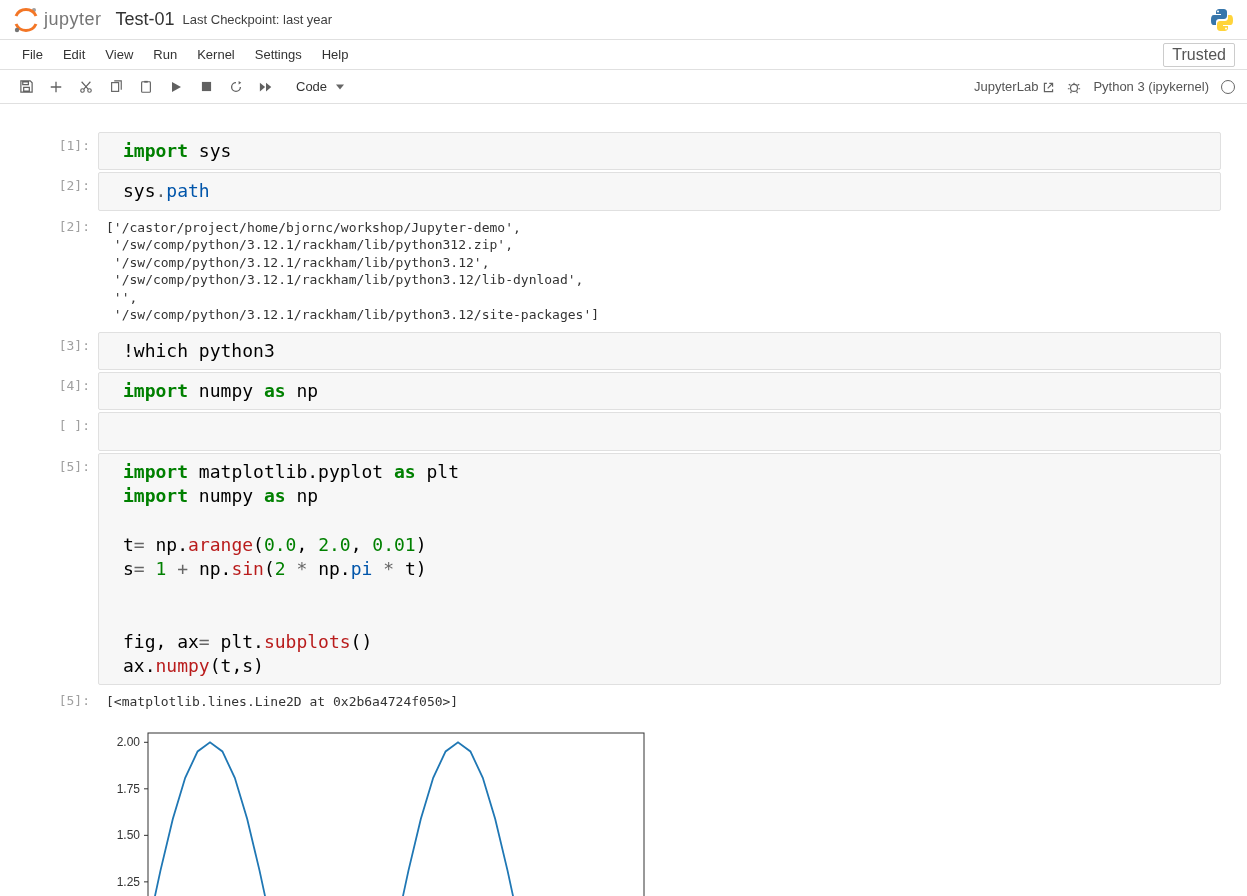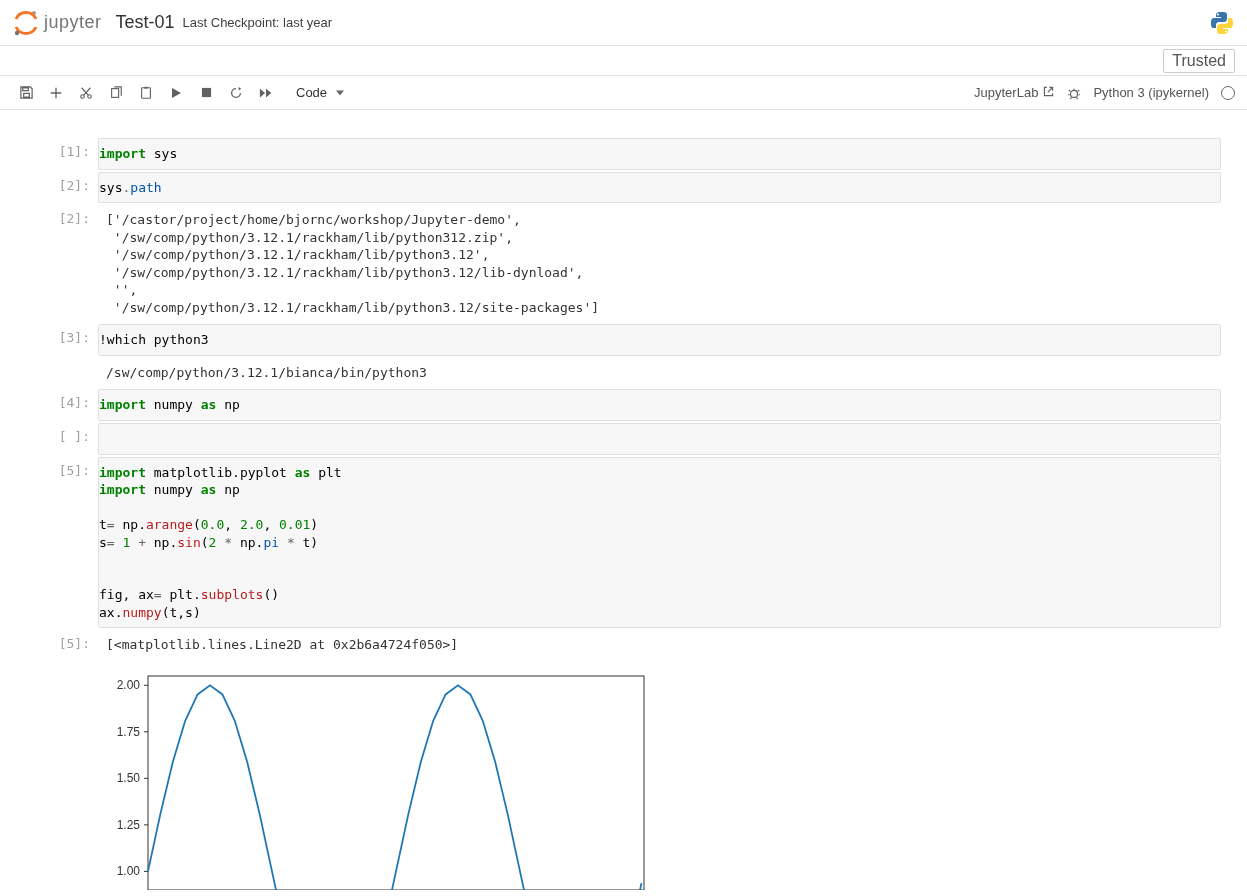--- a/index.html
+++ b/index.html
@@ -1,51 +1,51 @@
 <!DOCTYPE html>
 <html><head>
 <meta charset="utf-8">
 <style>
 * { margin: 0; padding: 0; box-sizing: border-box; }
 body { font-family: -apple-system, BlinkMacSystemFont, "Segoe UI", Helvetica, Arial, sans-serif; font-size: 13px; color: #333; background: #fff; }
 
 
-.header { display: flex; align-items: center; padding: 4px 12px; border-bottom: 1px solid #e0e0e0; height: 46px; }
+.header { display: flex; align-items: center; padding: 4px 12px; border-bottom: 1px solid #e0e0e0; height: 40px; }
 .logo { display: flex; align-items: center; gap: 4px; }
 .logo-icon { width: 28px; height: 28px; }
 .logo-text { font-size: 18px; color: #757575; font-weight: 400; letter-spacing: 0.5px; }
 .title { font-size: 18px; margin-left: 14px; color: #333; }
 .checkpoint { font-size: 13px; color: #404040; margin-left: 8px; }
 .header-right { margin-left: auto; display: flex; align-items: center; gap: 8px; }
 .python-logo { width: 26px; height: 26px; }
 
 
 .menubar { display: flex; align-items: center; padding: 0 12px; border-bottom: 1px solid #e0e0e0; height: 30px; }
 .menu-item { padding: 6px 10px; cursor: pointer; color: #333; font-size: 13px; }
 .trusted { margin-left: auto; border: 1px solid #ccc; padding: 2px 8px; border-radius: 2px; font-size: 16px; color: #555; }
 
 
 .toolbar { display: flex; align-items: center; padding: 4px 12px; border-bottom: 1px solid #e0e0e0; height: 34px; gap: 2px; }
 .tool-btn { width: 28px; height: 26px; display: flex; align-items: center; justify-content: center; cursor: pointer; color: #616161; border-radius: 2px; }
 .cell-type-select { margin-left: 6px; padding: 2px 20px 2px 8px; border: none; font-size: 13px; color: #333; background: transparent; appearance: none; position: relative; }
 .select-wrap { position: relative; display: inline-block; }
 .select-wrap::after { content: ""; position: absolute; right: 4px; top: 50%; width: 0; height: 0; border-left: 4px solid transparent; border-right: 4px solid transparent; border-top: 5px solid #666; transform: translateY(-50%); pointer-events: none; }
 .toolbar-right { margin-left: auto; display: flex; align-items: center; gap: 12px; font-size: 13px; color: #555; }
-.jlab-link { display: flex; align-items: flex-start; gap: 4px; cursor: pointer; }
+.jlab-link { display: flex; align-items: flex-end; gap: 4px; cursor: pointer; }
 .kernel-status { width: 14px; height: 14px; border: 1.5px solid #666; border-radius: 50%; }
 
 
 .notebook-container { padding: 20px 8px; background: #fff; }
 .notebook { background: #fff; margin: 0 8px; padding: 6px 0; }
 .cell { display: flex; margin: 2px 0; }
 .prompt { width: 82px; text-align: right; padding: 6px 8px 0 0; font-family: "SFMono-Regular", Consolas, monospace; font-size: 13px; color: #999; flex-shrink: 0; }
 .prompt.in { color: #a0a0a0; }
 .prompt.out { color: #a0a0a0; }
 .cell-body { flex: 1; min-width: 0; margin-right: 10px; }
-.input-area { background: #f7f7f7; border: 1px solid #e0e0e0; border-radius: 2px; padding: 6px 0; font-family: "SFMono-Regular", Consolas, monospace; font-size: 13px; line-height: 1.35; white-space: pre; overflow-x: auto; }
+.input-area { background: #f7f7f7; border: 1px solid #e0e0e0; border-radius: 2px; padding: 6px 24px; font-family: "SFMono-Regular", Consolas, monospace; font-size: 18px; line-height: 1.35; white-space: pre; overflow-x: auto; }
 .output-area { padding: 6px 8px; font-family: "SFMono-Regular", Consolas, monospace; font-size: 13px; line-height: 1.35; white-space: pre; overflow-x: auto; }
 
 
 .kw { color: #008000; font-weight: bold; }
 .nm { color: #000; }
 .op { color: #666; }
 .fn { color: #b91c1c; }
 .num { color: #008000; }
 .attr { color: #0055aa; }
 
@@ -78,20 +78,29 @@
         <path d="M12 2c-3 0-5 .5-5 3v2h5v1H5c-2.5 0-3 2-3 5s.5 5 3 5h2v-3c0-2 1.5-3 3-3h5c1.5 0 3-1 3-3V5c0-2.5-2-3-5-3h-1z" fill="#3776ab"></path>
         <circle cx="9" cy="4.5" r="1" fill="#fff"></circle>
         <path d="M14 24c3 0 5-.5 5-3v-2h-5v-1h7c2.5 0 3-2 3-5s-.5-5-3-5h-2v3c0 2-1.5 3-3 3h-5c-1.5 0-3 1-3 3v4c0 2.5 2 3 5 3h1z" fill="#ffd43b"></path>
         <circle cx="17" cy="21.5" r="1" fill="#fff"></circle>
       </svg>
     </span>
   </div>
 </div>
 
 <div class="menubar">
+  <div id="menu-items" style="display: flex;">
+      <div class="menu-item">File</div>
+      <div class="menu-item">Edit</div>
+      <div class="menu-item">View</div>
+      <div class="menu-item">Run</div>
+      <div class="menu-item">Kernel</div>
+      <div class="menu-item">Settings</div>
+      <div class="menu-item">Help</div>
+    </div>
   <span class="trusted">Trusted</span>
 </div>
 
 <div class="toolbar">
   <div class="tool-btn">
     <svg width="15" height="15" viewBox="0 0 16 16">
         <path d="M2 2v12h12V4l-2-2H2zm2 1h6v3H4V3zm1 6h6v4H5V9z" fill="none" stroke="#616161" stroke-width="1.3"></path>
       </svg>
   </div>
   <div class="tool-btn">
@@ -184,26 +193,20 @@
  '/sw/comp/python/3.12.1/rackham/lib/python3.12',
  '/sw/comp/python/3.12.1/rackham/lib/python3.12/lib-dynload',
  '',
  '/sw/comp/python/3.12.1/rackham/lib/python3.12/site-packages']</div>
         </div>
       </div>
       <div class="cell">
         <div class="prompt in">[3]:</div>
         <div class="cell-body">
           <div class="input-area"><span class="nm">!which python3</span></div>
-        </div>
-      </div>
-      <div class="cell">
-        <div class="prompt out"></div>
-        <div class="cell-body">
-          <div class="output-area">/sw/comp/python/3.12.1/bianca/bin/python3</div>
         </div>
       </div>
       <div class="cell">
         <div class="prompt in">[4]:</div>
         <div class="cell-body">
           <div class="input-area"><span class="kw">import</span><span class="nm"> numpy </span><span class="kw">as</span><span class="nm"> np</span></div>
         </div>
       </div>
       <div class="cell">
         <div class="prompt in">[ ]:</div>

